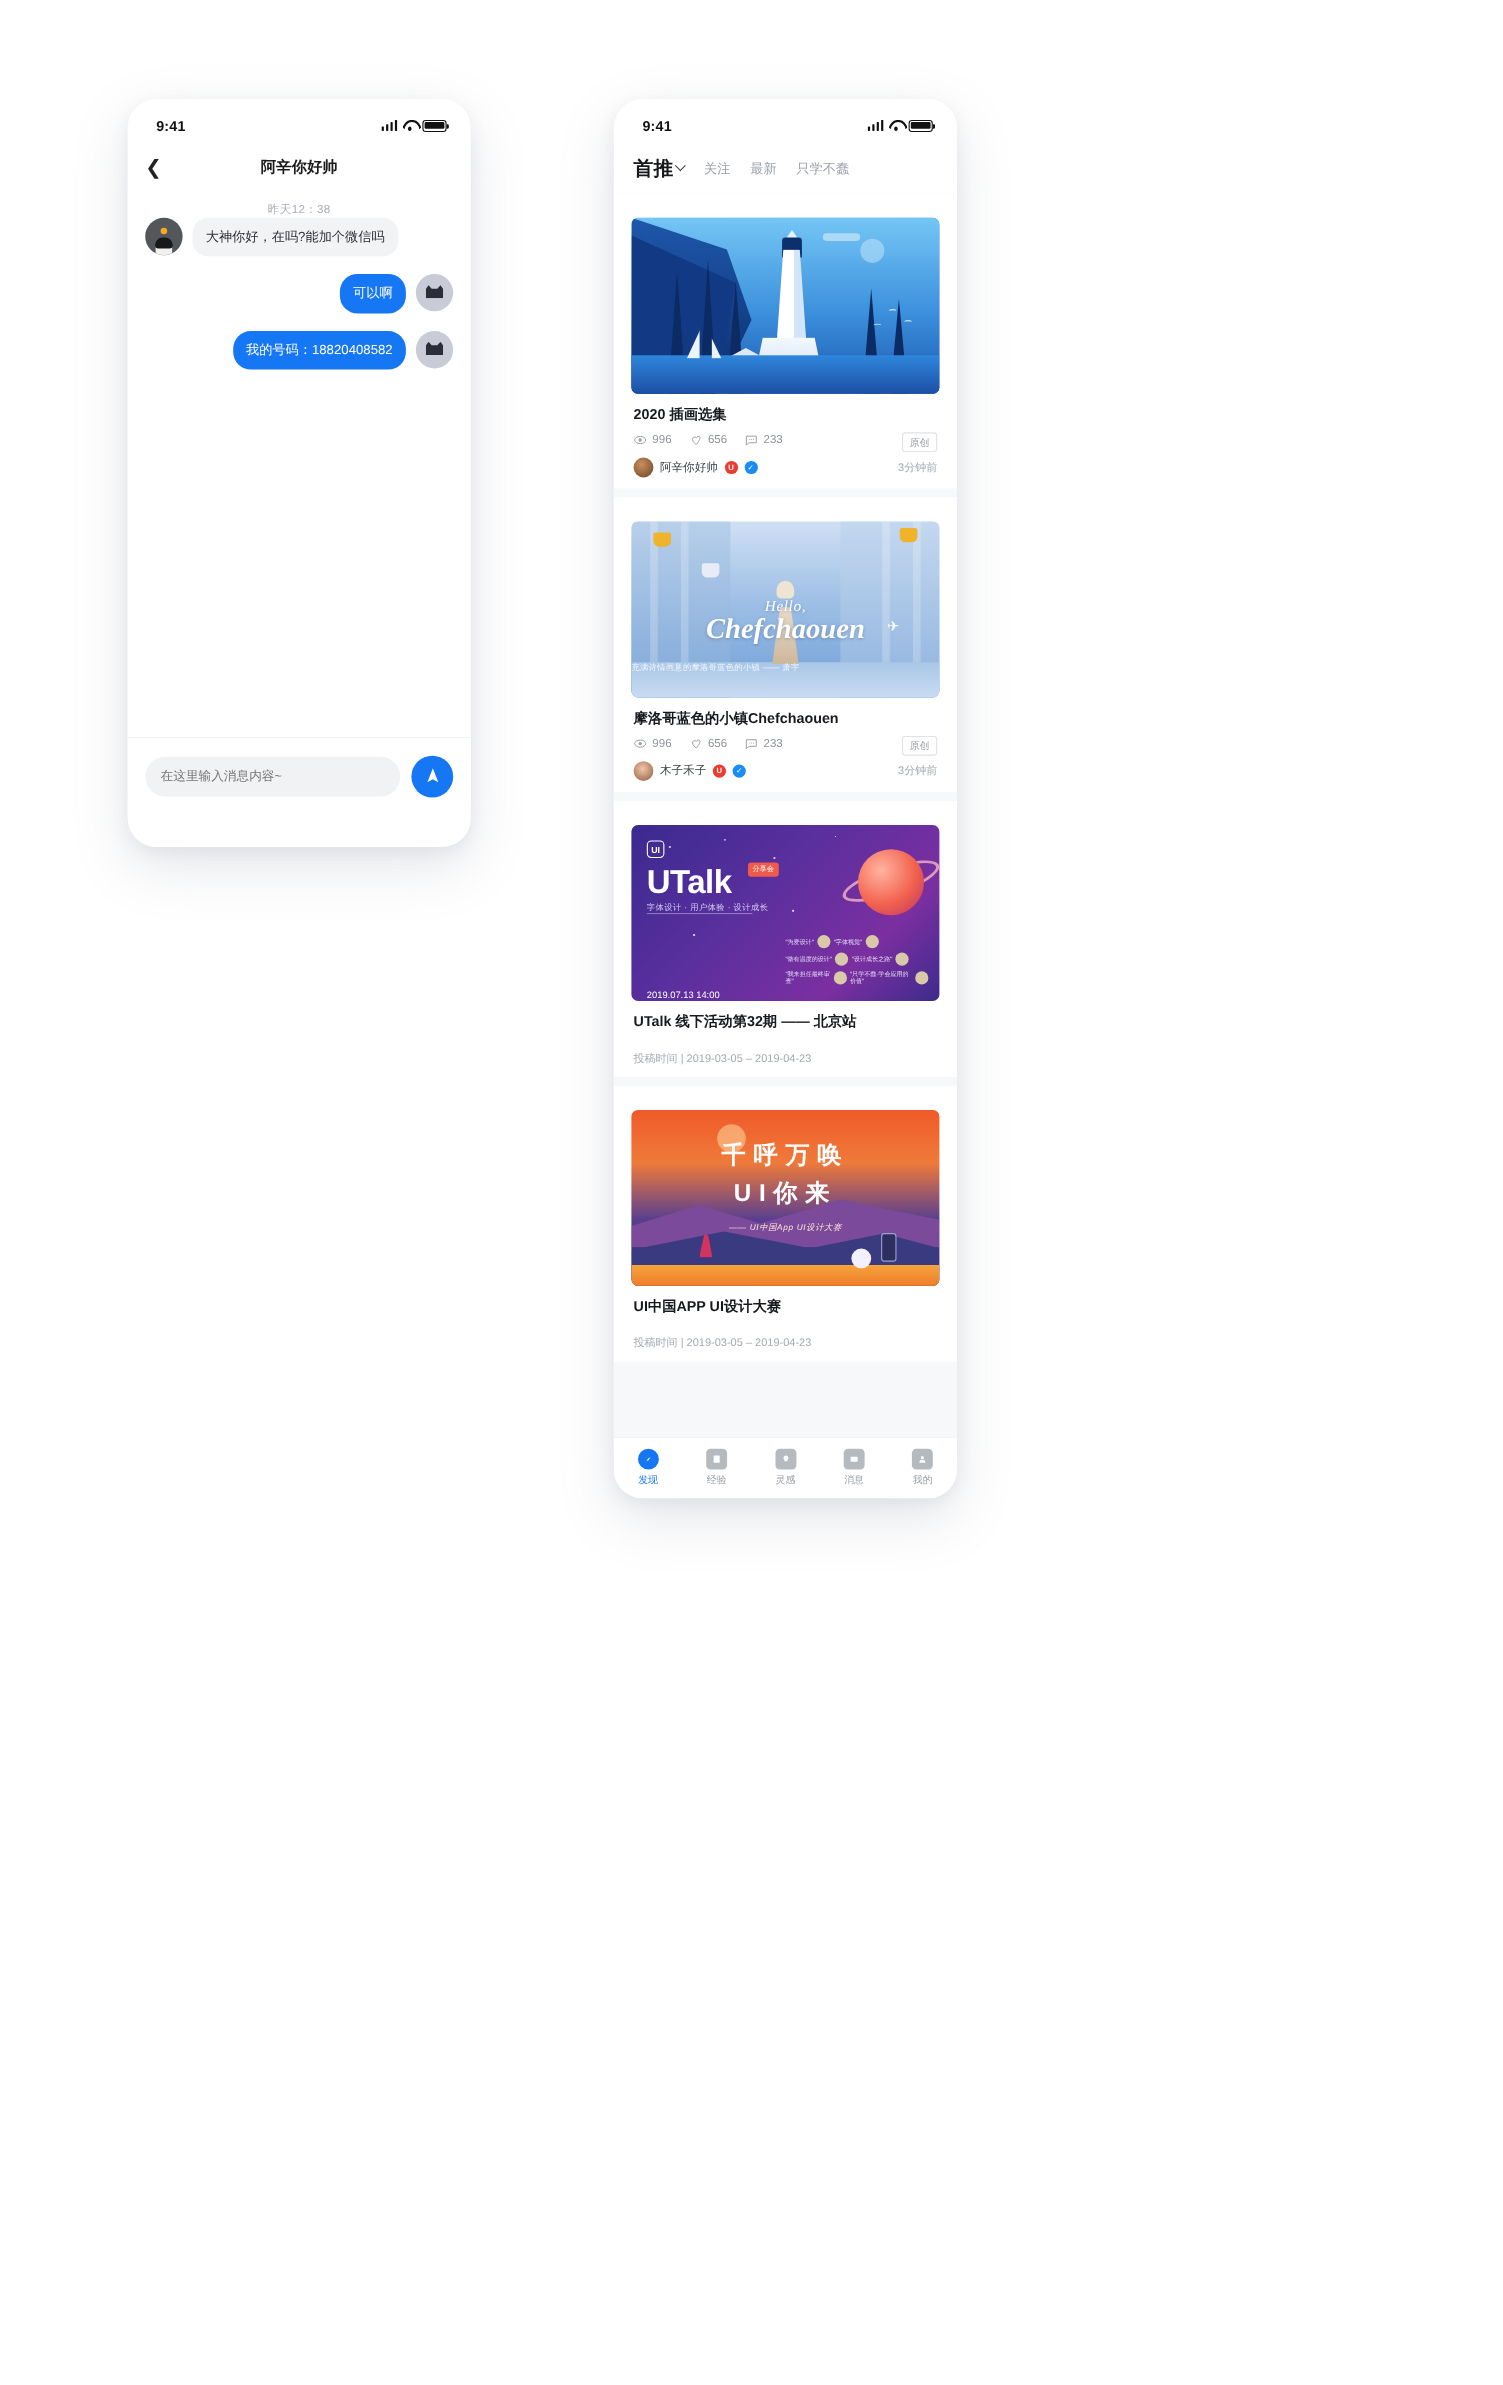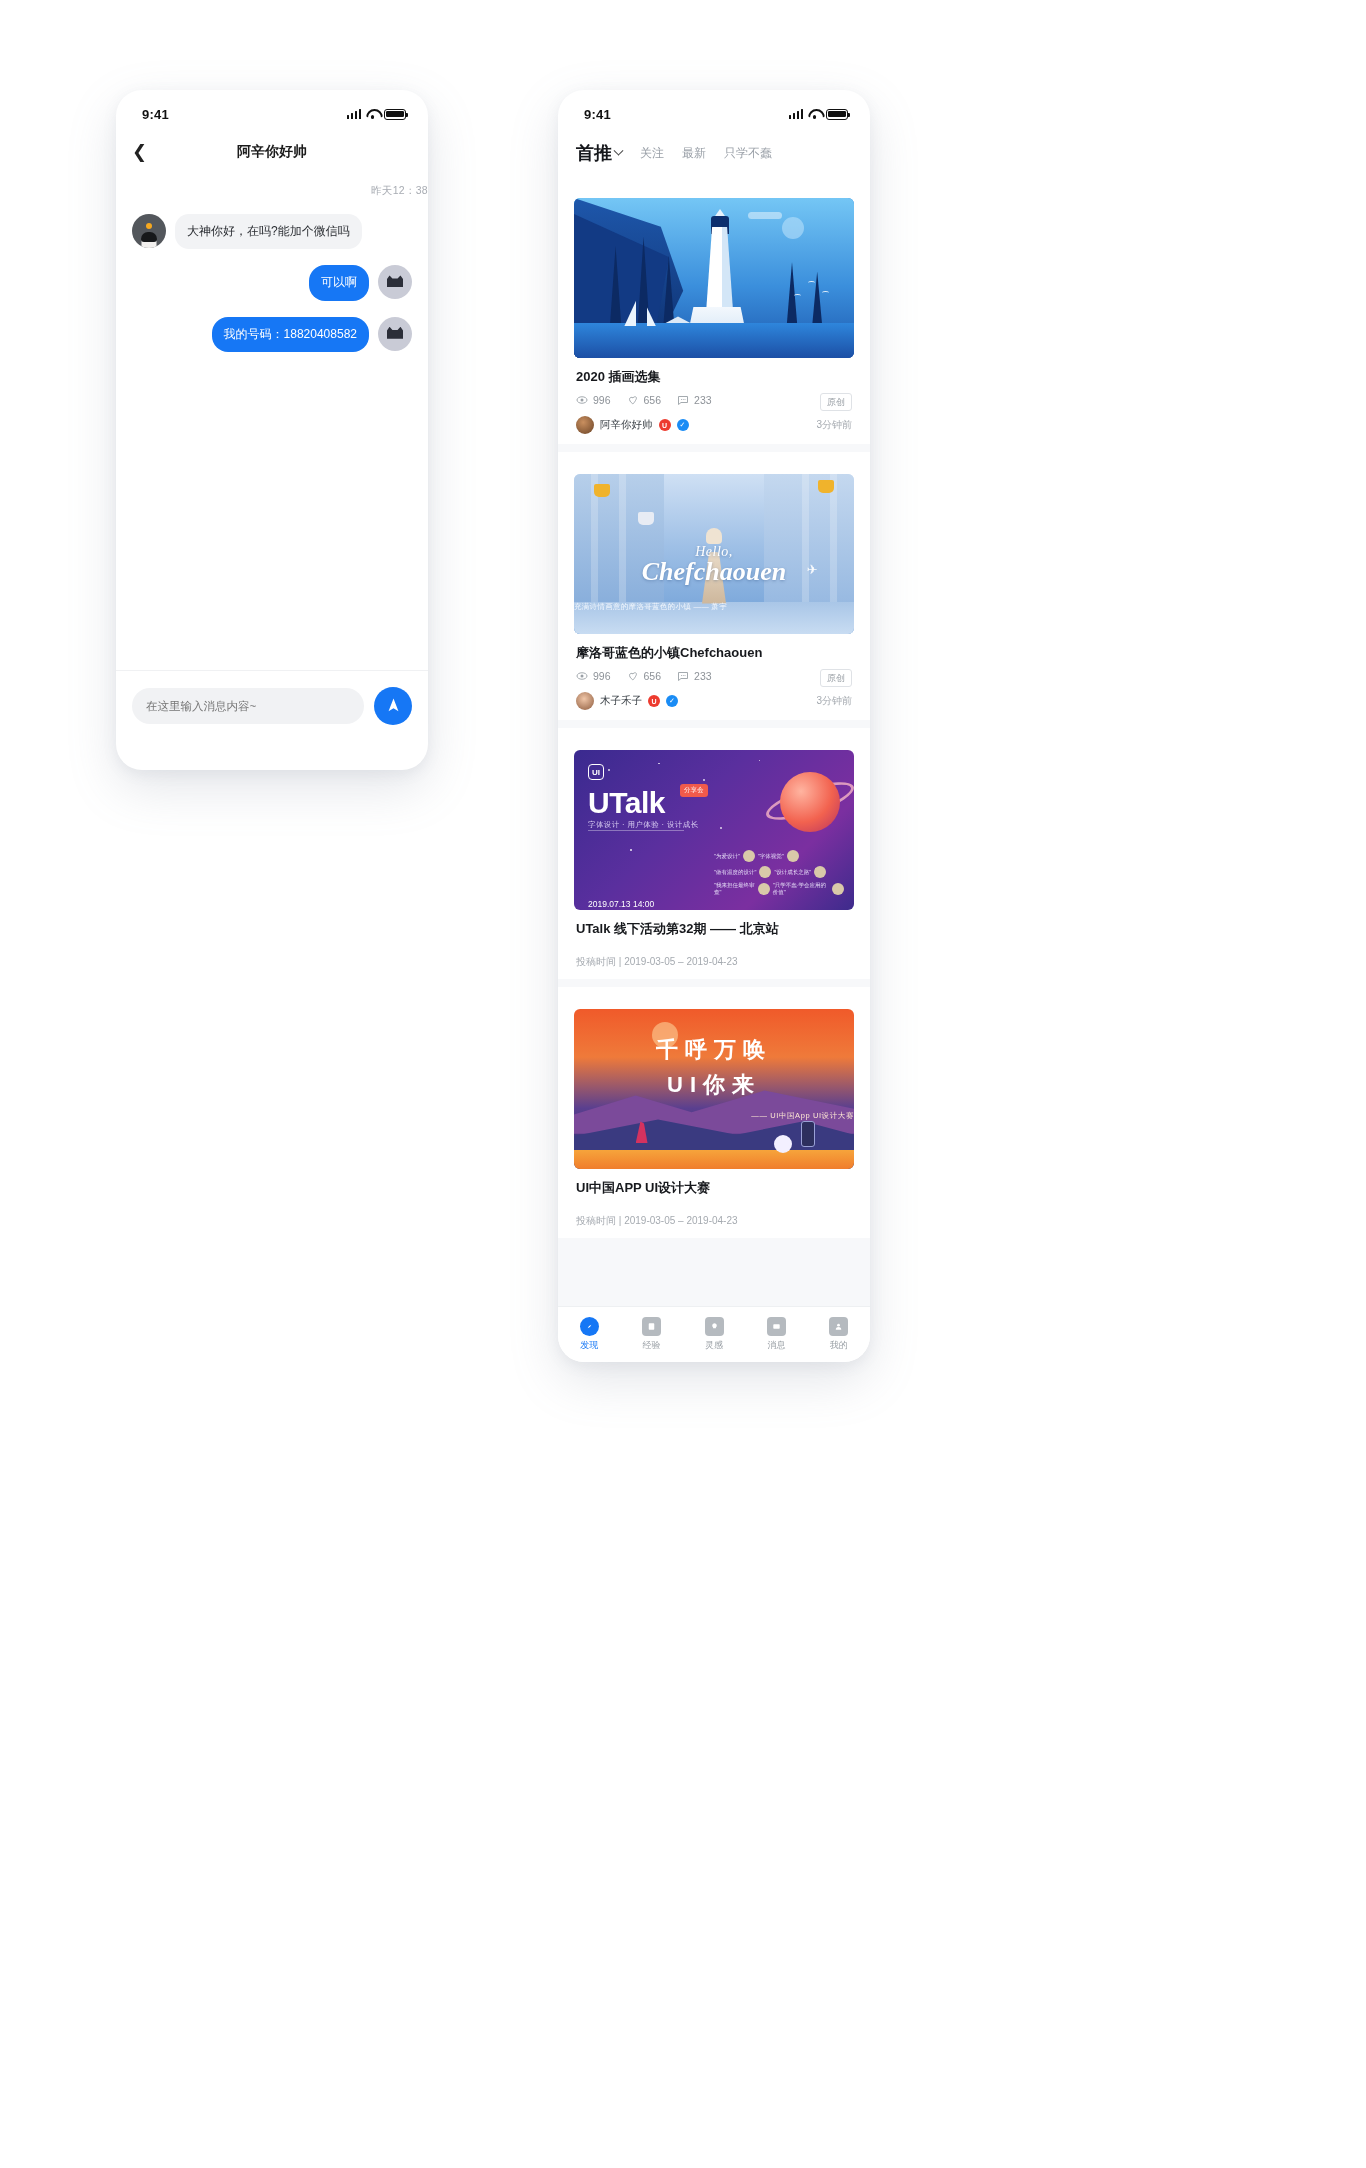--- a/index.html
+++ b/index.html
@@ -57,21 +57,21 @@
   
   .chat-nav {
     height: 44px; display: flex; align-items: center; position: relative; padding: 0 16px;
   }
   .back-btn { font-size: 18px; color: #222; line-height:1; cursor:pointer; }
   .chat-title {
     position:absolute; left:0; right:0; text-align:center;
     font-size: 14px; font-weight: bold; color: #1b1b1b; pointer-events:none;
   }
   .chat-body { position: relative; height: 566px; background:#fff; padding-top: 10px; }
-  .ts { text-align:right; font-size: 10.5px; color: #a8acb3; margin-bottom: 16px; letter-spacing:.3px; }
+  .ts { text-align:center; font-size: 10.5px; color: #a8acb3; letter-spacing:.3px; }
 
   .msg { display:flex; align-items:flex-start; padding: 0 16px; margin-bottom: 16px; }
   .msg.in  { justify-content:flex-start; }
   .msg.out { justify-content:flex-end; }
 
   .avatar {
     width: 34px; height: 34px; border-radius: 50%; flex: 0 0 34px;
     overflow:hidden; position:relative; background:#4d5157;
   }
   .avatar.cat-dark { background: #53575c; }
@@ -235,22 +235,22 @@
   .ui-hillA { position:absolute; left:0; bottom:22%; width:100%; height:30%;
     background:#7b4a9a; clip-path: polygon(0 60%, 22% 20%, 42% 55%, 68% 10%, 100% 48%, 100% 100%, 0 100%); }
   .ui-hillB { position:absolute; left:0; bottom:8%; width:100%; height:28%;
     background:#3a3a80; clip-path: polygon(0 55%, 30% 18%, 58% 52%, 82% 22%, 100% 52%, 100% 100%, 0 100%); }
   .ui-ground { position:absolute; left:0; bottom:0; width:100%; height:12%;
     background:linear-gradient(180deg,#f6a43b,#f07d2c); }
   .ui-big { position:absolute; left:0; right:0; top:16%; text-align:center;
     color:#fff; font-size:22px; font-weight:bold; letter-spacing:7px; }
   .ui-big2 { position:absolute; left:0; right:0; top:38%; text-align:center;
     color:#fff; font-size:22px; font-weight:bold; letter-spacing:7px; }
-  .ui-small { position:absolute; left:0; right:0; top:64%; text-align:right;
-    color:#ffe9d4; font-size:7.5px; letter-spacing:.6px; }
+  .ui-small { position:absolute; left:0; right:0; top:64%; text-align:center;
+    color:#ffe9d4; font-size:7.5px; letter-spacing:.6px;font-style:italic; }
   .ui-person { position:absolute; left:22%; bottom:16%; width:12px; height:22px;
     background:#d4325f; clip-path: polygon(40% 0, 70% 10%, 100% 100%, 0 100%); }
   .ui-phone { position:absolute; right:14%; bottom:14%; width:14px; height:26px;
     background:#2d2f5e; border:1.3px solid #9aa0d6; border-radius:3px; }
   .ui-moon { position:absolute; right:22%; bottom:10%; width:18px; height:18px;
     border-radius:50%; background:#f3f0ff; }
 
   
   .tabbar {
     height: 56px; background:#fff; display:flex; align-items:center;

